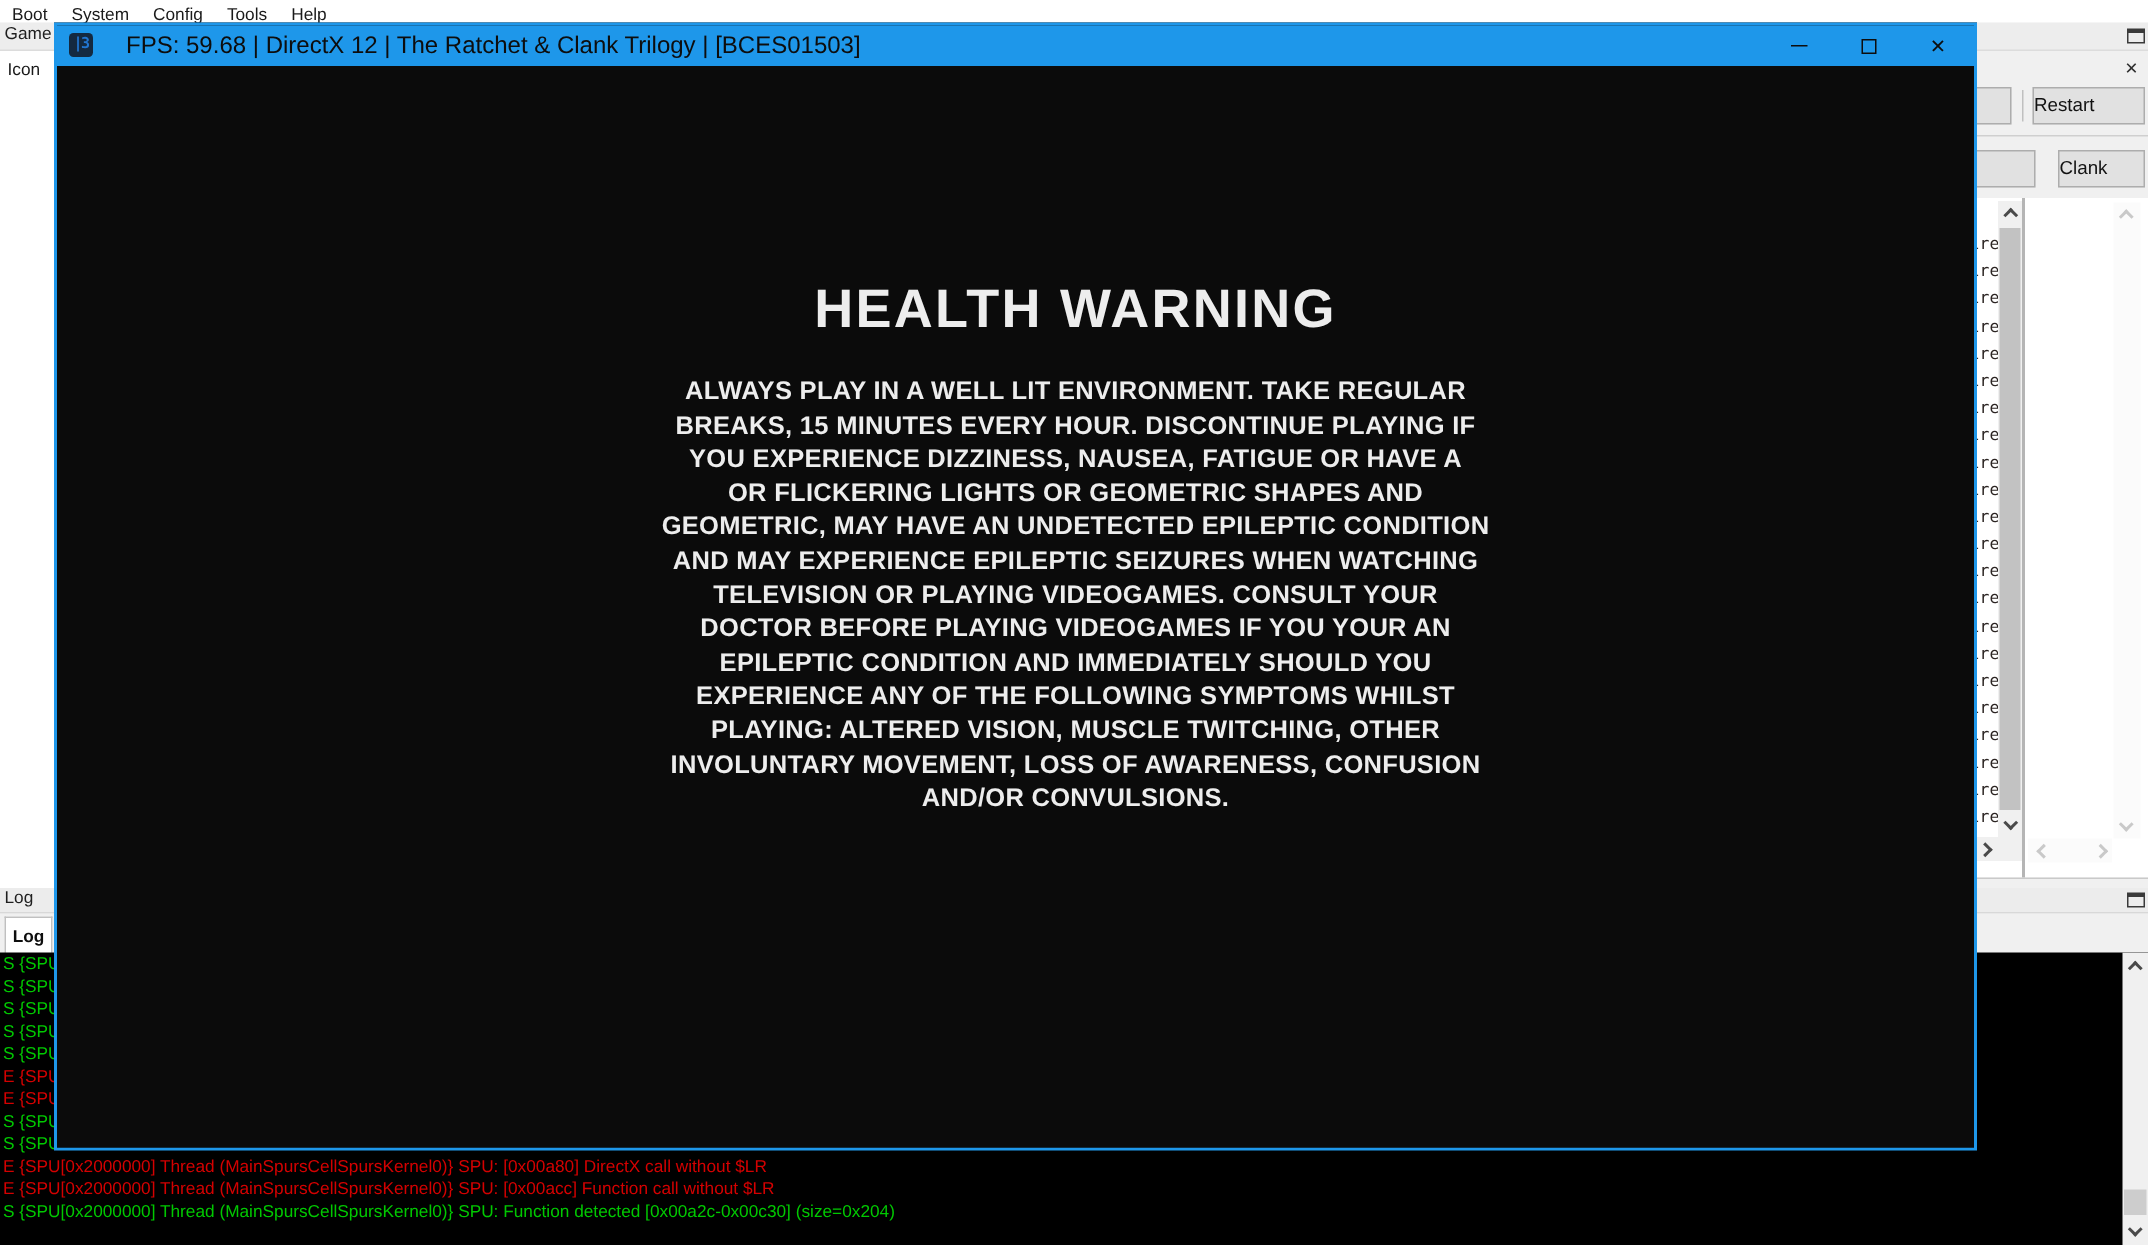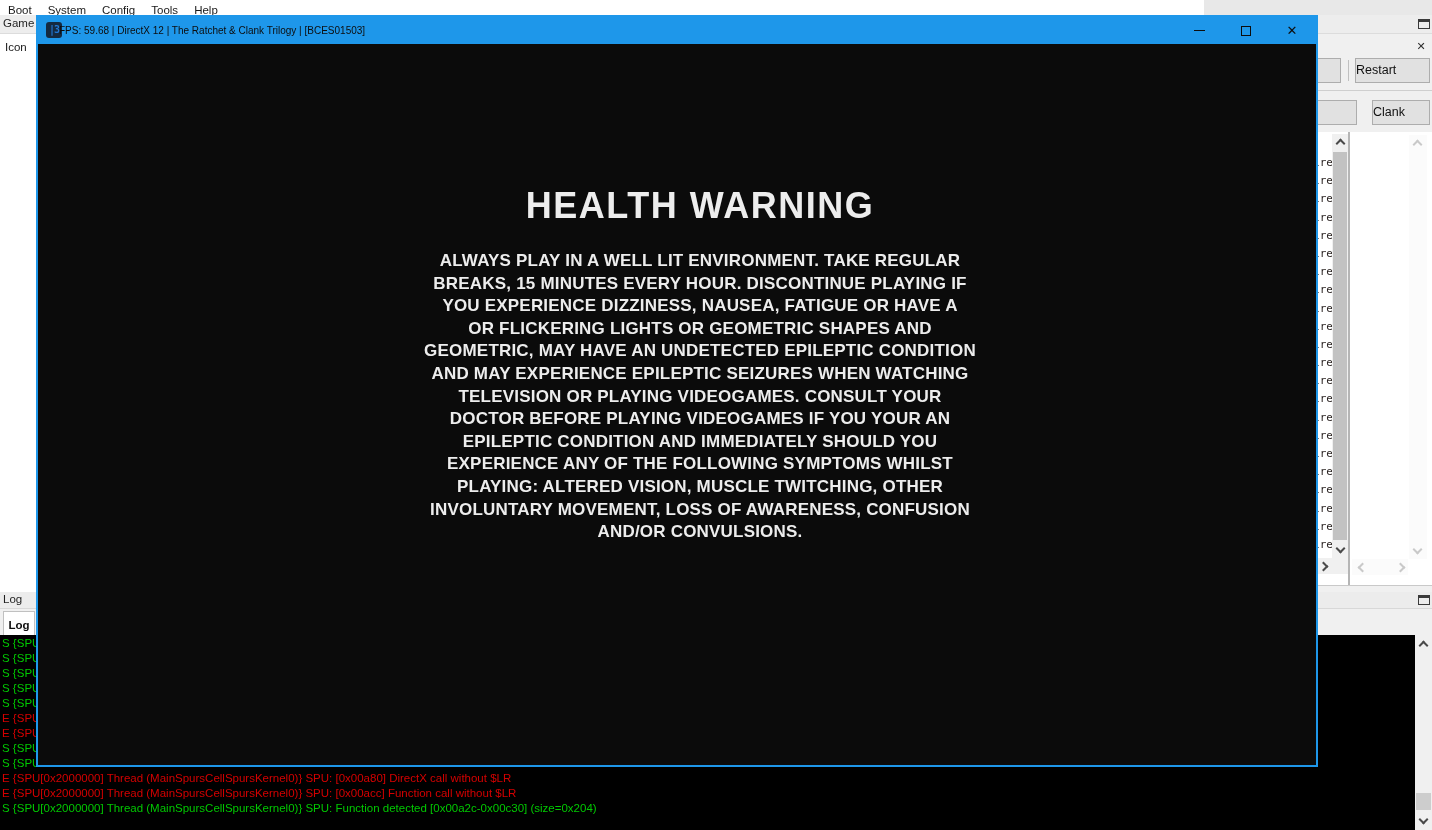--- a/index.html
+++ b/index.html
@@ -7,21 +7,21 @@
     --log-green:#00c800;
     --log-red:#d40000;
     --panel:#f0f0f0;
   }
   *{margin:0;padding:0;box-sizing:border-box;}
   html,body{width:1432px;height:830px;background:#f0f0f0;overflow:hidden;}
   body{font-family:"Liberation Sans",sans-serif;}
   .app{position:relative;width:1432px;height:830px;background:#e8e8e8;}
 
   
-  .menubar{position:absolute;left:0;top:0;width:1204px;height:15px;background:#ffffff;white-space:nowrap;z-index:2;}
+  .menubar{position:absolute;left:0;top:0;width:1432px;height:15px;background:#ffffff;white-space:nowrap;z-index:2;}
   .menubar .mitem{display:inline-block;padding:0 8px;font-size:11.5px;line-height:15px;color:#1a1a1a;}
 
   
   .band-a{position:absolute;left:0;top:15px;width:1432px;height:19px;background:#ededed;border-bottom:1px solid #dcdcdc;}
   .gl-title{position:absolute;left:3px;top:2px;font-size:11.5px;color:#1f1f1f;white-space:nowrap;}
   .float-ic{width:12px;height:10px;border:1px solid #3a3a3a;border-top:3px solid #3a3a3a;background:transparent;}
   .band-a .float-ic{position:absolute;right:2px;top:4px;}
 
   
   .gl-area{position:absolute;left:0;top:34px;width:1290px;height:558px;background:#ffffff;}
@@ -73,30 +73,30 @@
   .lline.s{color:var(--log-green);}
   .lline.e{color:var(--log-red);}
   .log-vsb{position:absolute;left:1415px;top:0;width:17px;height:195px;background:#f0f0f0;}
   .log-vsb .sb-btn{width:17px;}
   .log-vsb .sb-thumb{left:1px;width:15px;background:#cdcdcd;}
 
   
   .gamewindow{position:absolute;left:36px;top:15px;width:1282px;height:752px;border:2px solid var(--accent);background:#0a0a0a;z-index:10;}
   .gw-titlebar{position:absolute;left:0;top:0;width:1278px;height:27px;background:var(--accent);}
   .gw-icon{position:absolute;left:8px;top:5px;width:16px;height:16px;background:#142940;border-radius:3px;color:#2176d2;font-family:"DejaVu Sans Mono",monospace;font-size:10px;font-weight:bold;text-align:center;line-height:16px;letter-spacing:-1px;}
-  .gw-title{position:absolute;left:21px;top:0;height:27px;line-height:27px;font-size:10px;color:#0d0d0d;white-space:nowrap;}
+  .gw-title{position:absolute;left:46px;top:0;height:27px;line-height:27px;font-size:16px;color:#0d0d0d;white-space:nowrap;}
   .gw-btn{position:absolute;top:0;width:46px;height:27px;display:flex;align-items:center;justify-content:center;}
   .gw-min{left:1138px;}
   .gw-max{left:1185px;}
   .gw-close{left:1231px;font-size:13px;color:#0d0d0d;}
   .glyph-min{width:11px;height:1px;background:#0d0d0d;}
   .glyph-max{width:10px;height:10px;border:1px solid #0d0d0d;}
   .gw-client{position:absolute;left:0;top:27px;width:1278px;height:721px;background:#0b0b0b;overflow:hidden;}
 
-  .hw{position:absolute;left:377px;top:142px;width:570px;text-align:center;color:#ededed;}
+  .hw{position:absolute;left:394px;top:142px;width:570px;text-align:center;color:#ededed;}
   .hw-title{font-size:36px;font-weight:bold;letter-spacing:1.5px;line-height:40px;}
   .hw-body{margin-top:24px;font-size:17px;font-weight:bold;letter-spacing:0.2px;}
   .hw-body .hwline{height:22.6px;line-height:22.6px;white-space:nowrap;}
 </style>
 </head>
 <body>
 
 <div class="app">
 
   <div class="menubar">

